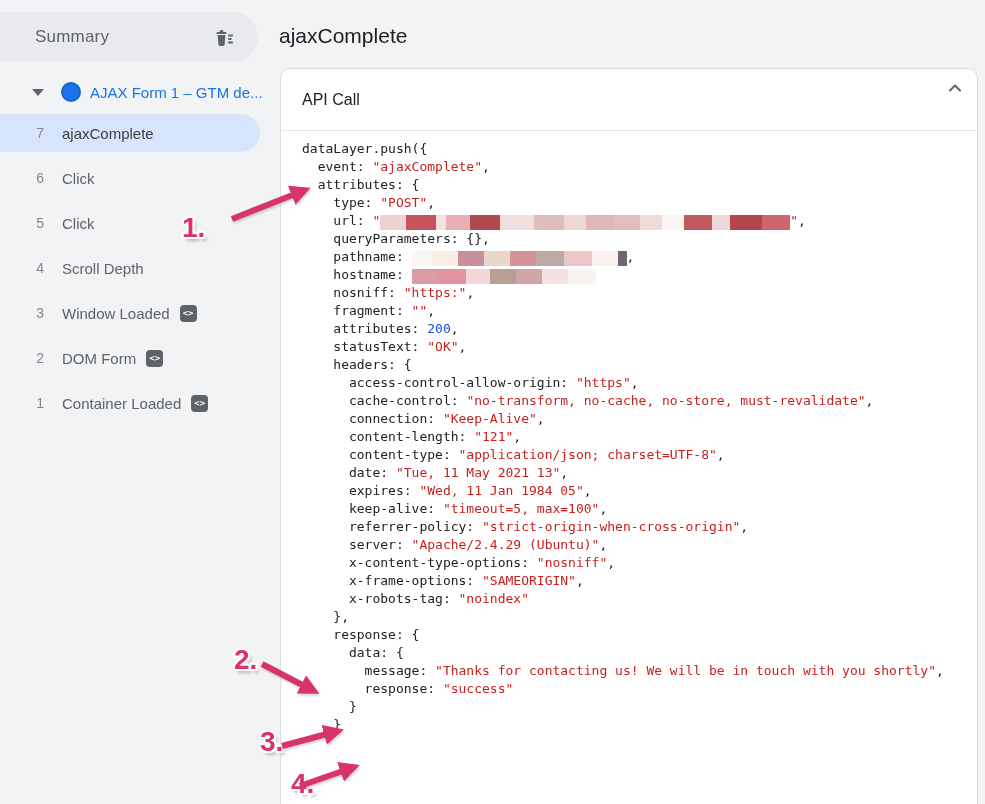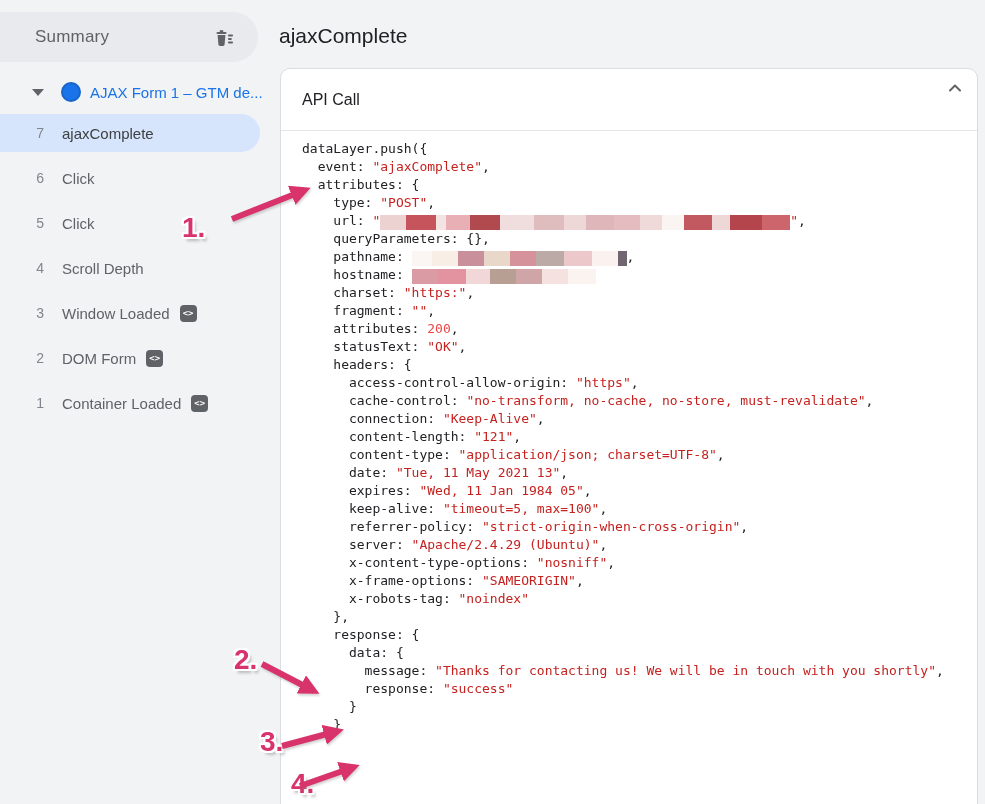--- a/index.html
+++ b/index.html
@@ -34,21 +34,21 @@
     border:1px solid #dadce0; border-radius:10px; }
   .card-header { height:62px; display:flex; align-items:center; border-bottom:1px solid #e6e6e6; }
   .card-title { margin-left:21px; font-size:16px; color:#202124; font-weight:400; }
   .collapse-btn { position:absolute; right:18px; top:76px; width:24px; height:24px; cursor:pointer; }
 
   .code-block { padding:9px 20px 0 21px; font-family:"DejaVu Sans Mono","Liberation Mono", monospace;
     font-size:13px; line-height:18px; color:#202124; }
   .code-line { white-space:pre; }
   .tok-p { color:#202124; }
   .tok-s { color:#c5221f; }
-  .tok-n { color:#ef4444; }
+  .tok-n { color:#1d4ed8; }
   .tok-b { color:#1967d2; }
   .redact { display:inline-flex; vertical-align:text-bottom; height:15px; margin-bottom:-2px; }
   .rblock { display:inline-block; height:15px; }
 
   
   .annot { position:absolute; font-size:28px; font-weight:bold; color:#d8336b;
     text-shadow:-2px -2px 0 #fff, 2px -2px 0 #fff, -2px 2px 0 #fff, 2px 2px 0 #fff,
                 -2px 0 0 #fff, 2px 0 0 #fff, 0 -2px 0 #fff, 0 2px 0 #fff,
                 3px 4px 3px rgba(110,110,110,.45);
     pointer-events:none; }
@@ -124,21 +124,21 @@
   </div>
   <div class="code-block" id="code-block">
       <div class="code-line"><span class="tok-p">dataLayer.push({</span></div>
       <div class="code-line"><span class="tok-p">  event: </span><span class="tok-s">"ajaxComplete"</span><span class="tok-p">,</span></div>
       <div class="code-line"><span class="tok-p">  attributes: {</span></div>
       <div class="code-line"><span class="tok-p">    type: </span><span class="tok-s">"POST"</span><span class="tok-p">,</span></div>
       <div class="code-line"><span class="tok-p">    url: </span><span class="tok-s">"</span><span class="redact"><span class="rblock" style="width: 26px; background: rgb(237, 210, 210);"></span><span class="rblock" style="width: 30px; background: rgb(197, 84, 92);"></span><span class="rblock" style="width: 10px; background: rgb(243, 228, 227);"></span><span class="rblock" style="width: 24px; background: rgb(232, 176, 181);"></span><span class="rblock" style="width: 30px; background: rgb(176, 74, 78);"></span><span class="rblock" style="width: 34px; background: rgb(240, 221, 221);"></span><span class="rblock" style="width: 30px; background: rgb(223, 188, 189);"></span><span class="rblock" style="width: 22px; background: rgb(238, 216, 215);"></span><span class="rblock" style="width: 28px; background: rgb(223, 182, 186);"></span><span class="rblock" style="width: 26px; background: rgb(229, 188, 192);"></span><span class="rblock" style="width: 22px; background: rgb(239, 217, 217);"></span><span class="rblock" style="width: 22px; background: rgb(250, 244, 242);"></span><span class="rblock" style="width: 28px; background: rgb(194, 88, 96);"></span><span class="rblock" style="width: 18px; background: rgb(238, 215, 215);"></span><span class="rblock" style="width: 32px; background: rgb(181, 69, 77);"></span><span class="rblock" style="width: 28px; background: rgb(205, 102, 108);"></span></span><span class="tok-s">"</span><span class="tok-p">,</span></div>
       <div class="code-line"><span class="tok-p">    queryParameters: {},</span></div>
       <div class="code-line"><span class="tok-p">    pathname: </span><span class="redact"><span class="rblock" style="width: 20px; background: rgb(251, 246, 243);"></span><span class="rblock" style="width: 26px; background: rgb(248, 238, 229);"></span><span class="rblock" style="width: 26px; background: rgb(201, 144, 155);"></span><span class="rblock" style="width: 26px; background: rgb(233, 216, 201);"></span><span class="rblock" style="width: 26px; background: rgb(213, 146, 155);"></span><span class="rblock" style="width: 28px; background: rgb(188, 170, 167);"></span><span class="rblock" style="width: 28px; background: rgb(236, 200, 203);"></span><span class="rblock" style="width: 26px; background: rgb(251, 241, 238);"></span><span class="rblock" style="width: 9px; background: rgb(111, 102, 113);"></span></span><span class="tok-p">,</span></div>
       <div class="code-line"><span class="tok-p">    hostname: </span><span class="redact"><span class="rblock" style="width: 26px; background: rgb(219, 155, 164);"></span><span class="rblock" style="width: 28px; background: rgb(227, 147, 159);"></span><span class="rblock" style="width: 24px; background: rgb(242, 215, 217);"></span><span class="rblock" style="width: 26px; background: rgb(184, 159, 147);"></span><span class="rblock" style="width: 26px; background: rgb(208, 165, 168);"></span><span class="rblock" style="width: 26px; background: rgb(245, 225, 223);"></span><span class="rblock" style="width: 28px; background: rgb(251, 243, 240);"></span></span></div>
-      <div class="code-line"><span class="tok-p">    charset: </span><span class="tok-s">"https:"</span><span class="tok-p">,</span></div>
+      <div class="code-line"><span class="tok-p">    nosniff: </span><span class="tok-s">"https:"</span><span class="tok-p">,</span></div>
       <div class="code-line"><span class="tok-p">    fragment: </span><span class="tok-s">""</span><span class="tok-p">,</span></div>
       <div class="code-line"><span class="tok-p">    attributes: </span><span class="tok-n">200</span><span class="tok-p">,</span></div>
       <div class="code-line"><span class="tok-p">    statusText: </span><span class="tok-s">"OK"</span><span class="tok-p">,</span></div>
       <div class="code-line"><span class="tok-p">    headers: {</span></div>
       <div class="code-line"><span class="tok-p">      access-control-allow-origin: </span><span class="tok-s">"https"</span><span class="tok-p">,</span></div>
       <div class="code-line"><span class="tok-p">      cache-control: </span><span class="tok-s">"no-transform, no-cache, no-store, must-revalidate"</span><span class="tok-p">,</span></div>
       <div class="code-line"><span class="tok-p">      connection: </span><span class="tok-s">"Keep-Alive"</span><span class="tok-p">,</span></div>
       <div class="code-line"><span class="tok-p">      content-length: </span><span class="tok-s">"121"</span><span class="tok-p">,</span></div>
       <div class="code-line"><span class="tok-p">      content-type: </span><span class="tok-s">"application/json; charset=UTF-8"</span><span class="tok-p">,</span></div>
       <div class="code-line"><span class="tok-p">      date: </span><span class="tok-s">"Tue, 11 May 2021 13"</span><span class="tok-p">,</span></div>

